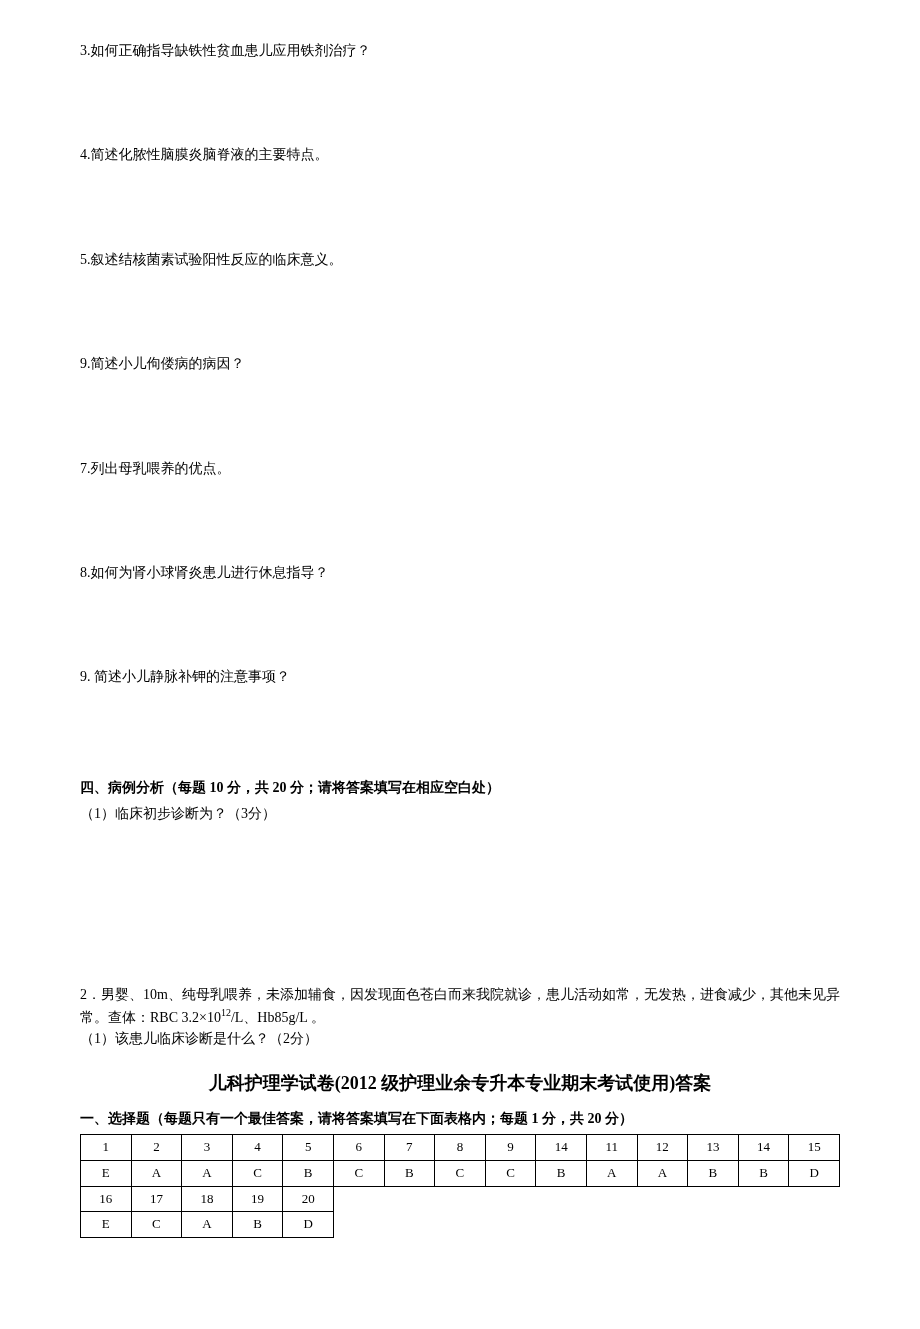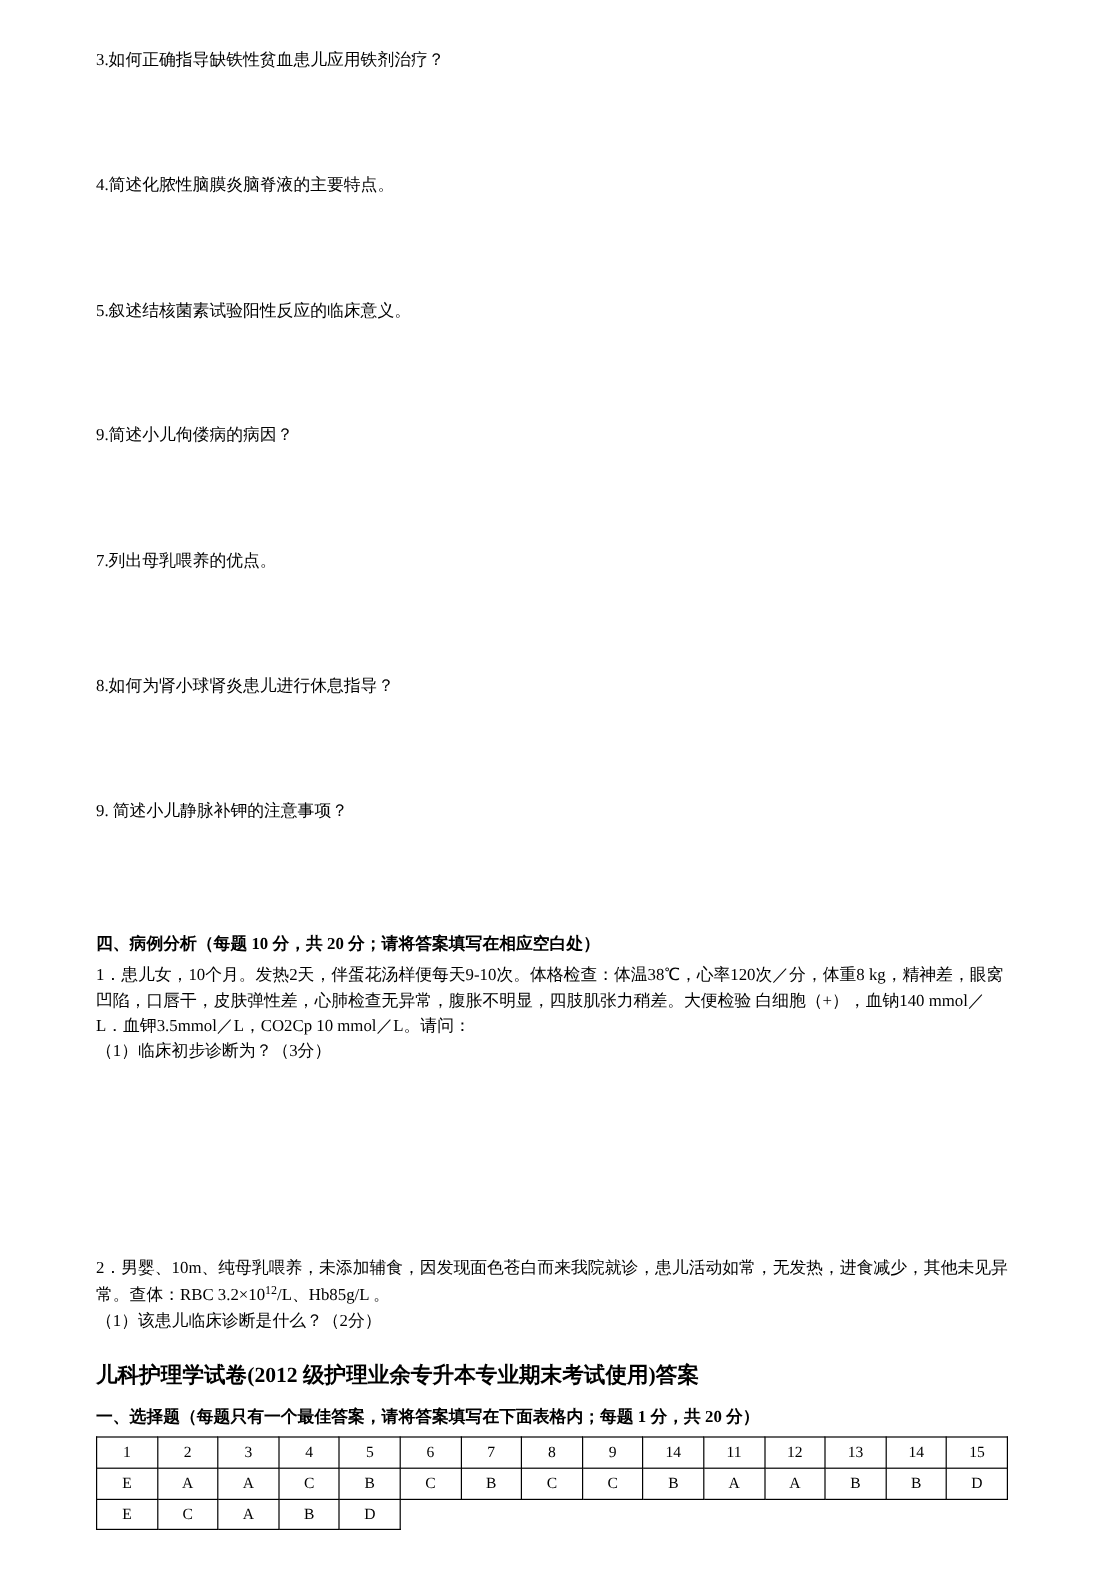--- a/index.html
+++ b/index.html
@@ -24,20 +24,21 @@
     margin-top: 10px;
     margin-bottom: 4px;
   }
   .case-block {
     margin-bottom: 160px;
   }
   .case-text {
     line-height: 1.5;
   }
   .answer-title {
+    text-align: center;
     font-weight: bold;
     font-size: 18px;
     margin: 20px 0 6px 0;
     font-family: "SimSun", "宋体", serif;
   }
   table {
     border-collapse: collapse;
     width: 100%;
     margin: 2px 0 4px 0;
   }
@@ -59,21 +60,20 @@
 <div class="q">4.简述化脓性脑膜炎脑脊液的主要特点。</div>
 <div class="q">5.叙述结核菌素试验阳性反应的临床意义。</div>
 <div class="q">9.简述小儿佝偻病的病因？</div>
 <div class="q">7.列出母乳喂养的优点。</div>
 <div class="q">8.如何为肾小球肾炎患儿进行休息指导？</div>
 <div class="q" style="margin-bottom:88px;">9. 简述小儿静脉补钾的注意事项？</div>
 
 <div class="section-header">四、病例分析（每题 10 分，共 20 分；请将答案填写在相应空白处）</div>
 
 <div class="case-block">
-  <div class="case-text">1．患儿女，10个月。发热2天，伴蛋花汤样便每天9-10次。体格检查：体温38℃，心率120次／分，体重8 kg，精神差，眼窝凹陷，口唇干，皮肤弹性差，心肺检查无异常，腹胀不明显，四肢肌张力稍差。大便检验 白细胞（+），血钠140 mmol／L．血钾3.5mmol／L，CO2Cp 10 mmol／L。请问：</div>
   <div class="case-text">（1）临床初步诊断为？（3分）</div>
 </div>
 
 <div>
   <div class="case-text">
     <span>2．男婴、10m、纯母乳喂养，未添加辅食，因发现面色苍白而来我院就诊，患儿活动如常，无发热，进食减少，其他未见异常。查体：RBC 3.2×10</span><sup>12</sup><span>/L、Hb85g/L 。</span>
   </div>
   <div class="case-text">（1）该患儿临床诊断是什么？（2分）</div>
 </div>
 
@@ -111,20 +111,28 @@
     <td>C</td>
     <td>C</td>
     <td>B</td>
     <td>A</td>
     <td>A</td>
     <td>B</td>
     <td>B</td>
     <td>D</td>
   </tr>
   <tr>
+    <td>16</td>
+    <td>17</td>
+    <td>18</td>
+    <td>19</td>
+    <td>20</td>
+    <td style="border:none;border-top:1px solid #000;" colspan="10"></td>
+  </tr>
+  <tr>
     <td>E</td>
     <td>C</td>
     <td>A</td>
     <td>B</td>
     <td>D</td>
     <td style="border:none;" colspan="10"></td>
   </tr>
 </tbody>
   </table>
 

